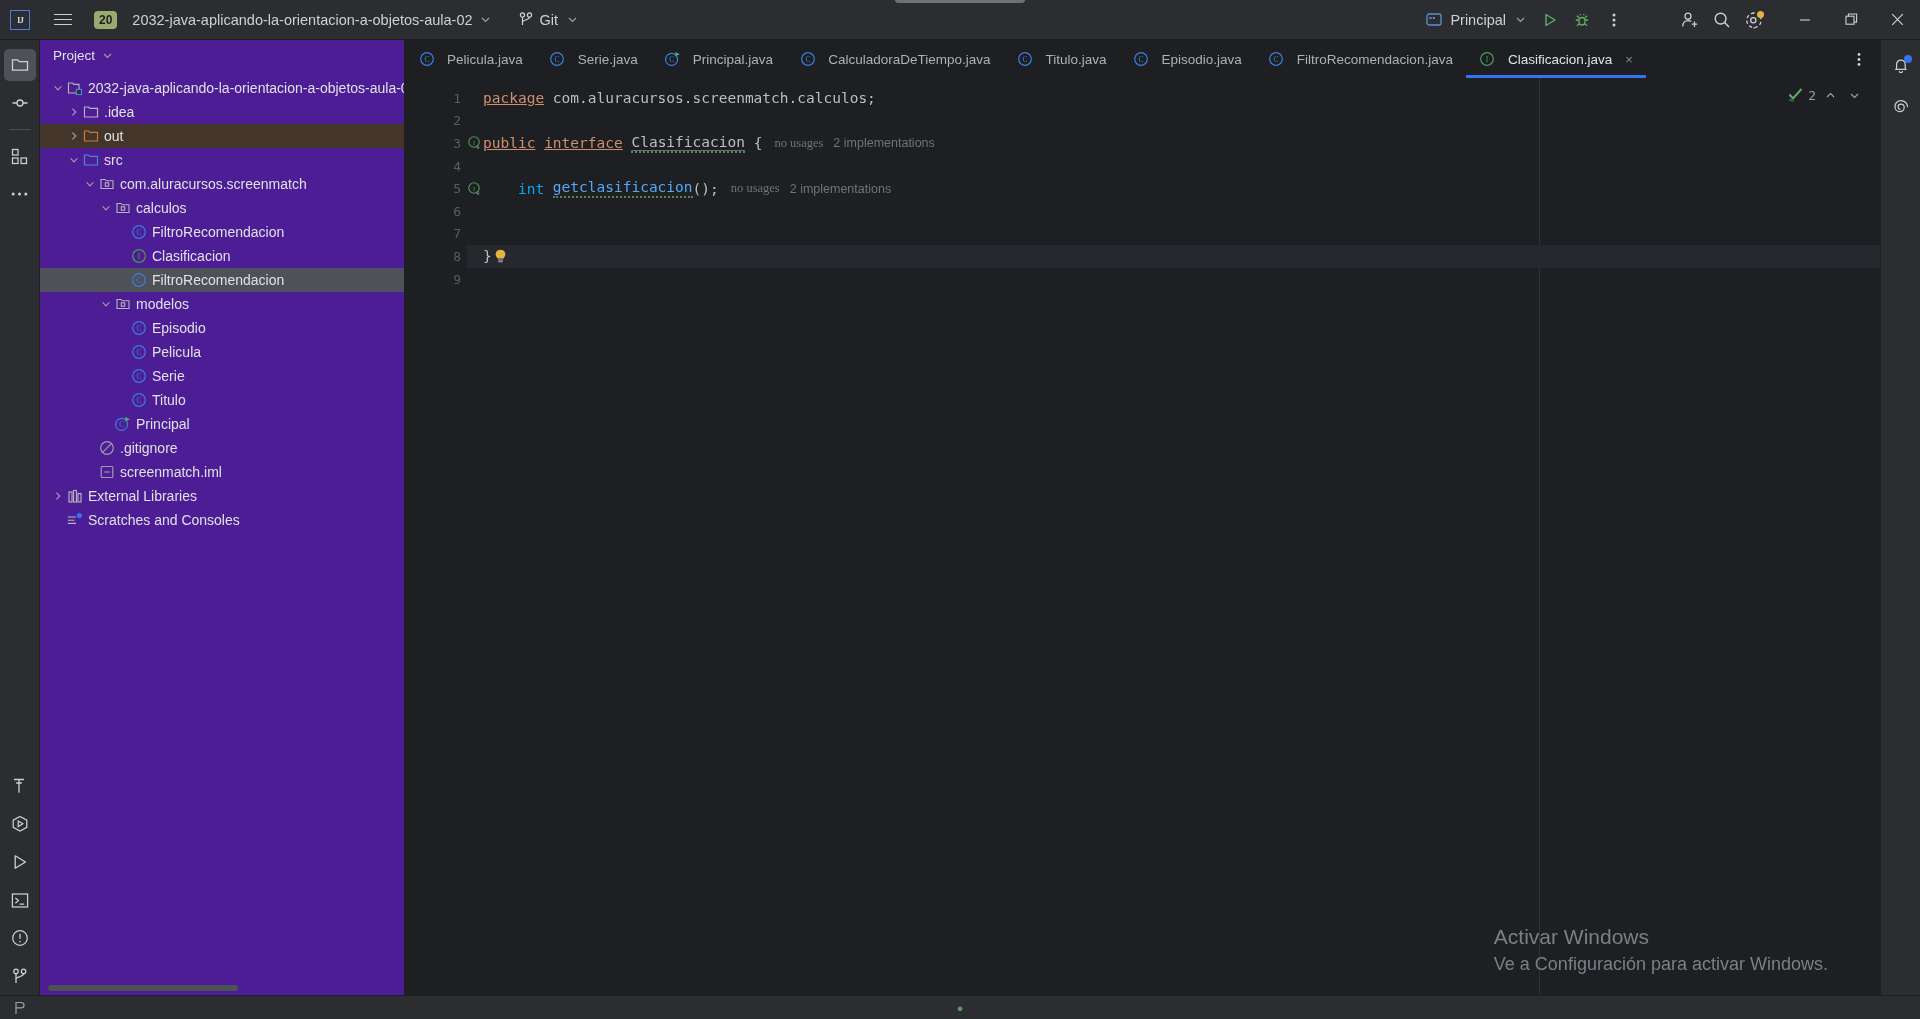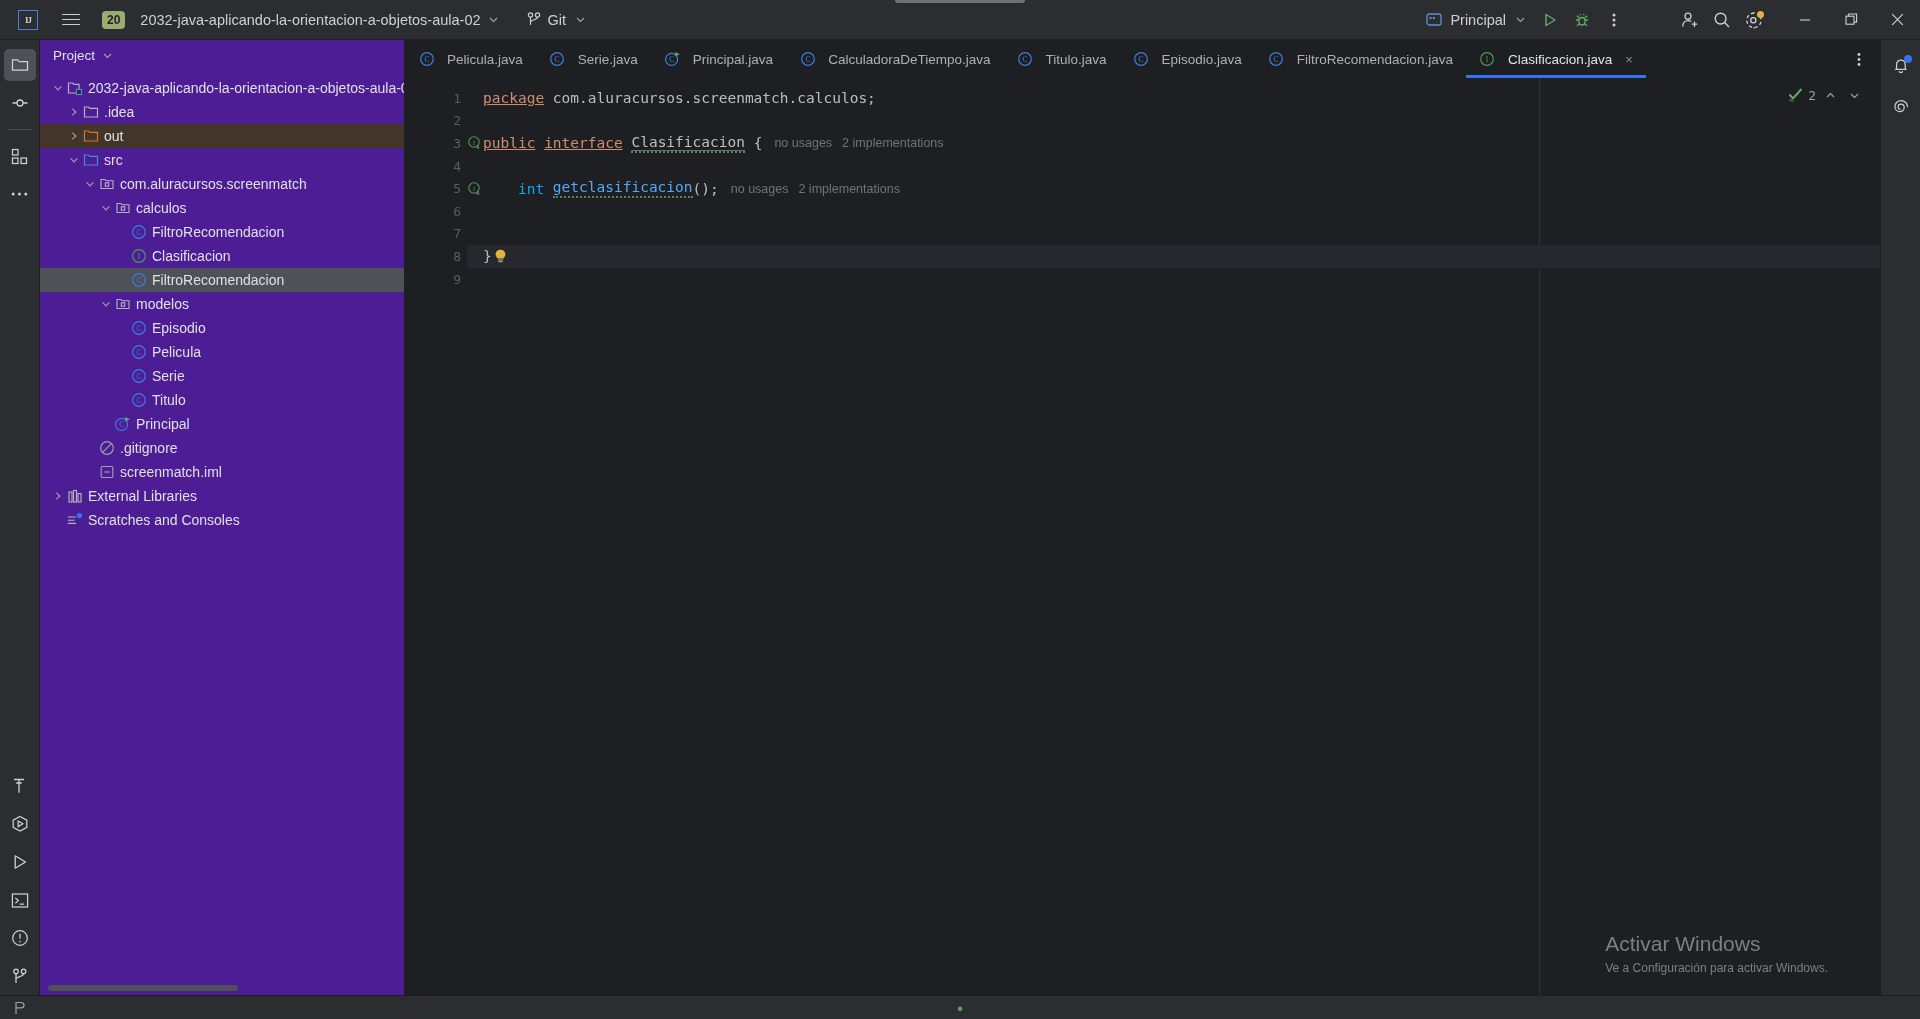--- a/index.html
+++ b/index.html
@@ -13,21 +13,21 @@
   #app { position: relative; width: 1920px; height: 1019px; display: flex; flex-direction: column; }
 
   
   .titlebar {
     height: 40px; min-height: 40px;
     background: #2b2d30;
     display: flex; align-items: center;
     border-bottom: 1px solid #1e1f22;
     position: relative;
   }
-  .tb-left { display: flex; align-items: center; height: 100%; padding-left: 8px; }
+  .tb-left { display: flex; align-items: center; height: 100%; }
   .ij-logo {
     width: 20px; height: 20px; margin-left: 10px; margin-right: 10px;
     border: 1px solid #4b7be5; background: #2b2d30;
     display: flex; align-items: center; justify-content: center;
     font-size: 9px; font-weight: bold; color: #ced0d6;
     font-family: "Liberation Serif", serif; letter-spacing: -1px;
   }
   .hamburger { width: 34px; height: 34px; display:flex; align-items:center; justify-content:center; margin-left:6px; border-radius:4px; }
   .ham-lines { width: 18px; }
   .ham-lines div { height: 1.6px; background: #ced0d6; margin: 3.4px 0; border-radius:1px;}
@@ -103,41 +103,41 @@
     font-family:"DejaVu Sans Mono", monospace; font-size:14.5px;
     padding-left:16px; white-space:pre; position:relative;
   }
   .cline.current { background:#26282e; }
   .k-kw { color:#cf8e6d;text-decoration:underline; }
   .k-plain { color:#bcbec4; }
   .k-type { color:#0ea5e9; }
   .k-ident { color:#bcbec4; text-decoration: underline; text-decoration-color:#6a6d73; text-underline-offset:3px;}
   .k-method { color:#56a8f5; }
   .k-punc { color:#bcbec4; }
-  .hint { color:#6f737a; font-size:12.5px; font-family:Liberation Sans, sans-serif; margin-left:12px;text-align:right;}
+  .hint { color:#6f737a; font-size:12.5px; font-family:Liberation Serif, serif; margin-left:12px;text-align:right;}
   .hint2 { color:#6f737a; font-size:12.5px; font-family:"Liberation Sans", sans-serif; margin-left:10px;}
   .squiggle { border-bottom:2px dotted #4f8a52; padding-bottom:1px; }
   .vline { position:absolute; top:0; bottom:0; left:1072px; width:1px; background:#303237; }
   .bulb { display:inline-block; margin-left:2px; }
 
   
   .inspect { position:absolute; top:7px; right:16px; display:flex; align-items:center; gap:4px; font-size:13px; color:#bcbec4;
              font-family:"DejaVu Sans Mono", monospace; }
   .inspect .num { color:#9da0a8; }
   .inspect .ic { width:20px; height:20px; display:flex; align-items:center; justify-content:center; color:#9da0a8;}
 
   
   .rightstrip { width: 40px; background:#2b2d30; display:flex; flex-direction:column; align-items:center; border-left:1px solid #1e1f22; padding-top:6px;}
   .rs-btn { width:32px; height:32px; margin:4px 0; display:flex; align-items:center; justify-content:center; border-radius:5px; color:#ced0d6; position:relative;}
   .rs-dot { position:absolute; top:5px; right:5px; width:8px; height:8px; border-radius:50%; background:#3574f0; }
 
   
   .watermark { position:absolute; right:52px; bottom:20px; text-align:left; pointer-events:none; }
   .wm1 { font-size:21px; color:#7c7f86; }
-  .wm2 { font-size:12px; color:#7c7f86; margin-top:5px; }
+  .wm2 { font-size:18px; color:#7c7f86; margin-top:5px; }
 
   
   .statusbar { height:24px; background:#2b2d30; border-top:1px solid #1e1f22; display:flex; align-items:center; position:relative;}
   .sb-left { width:40px; display:flex; align-items:center; justify-content:center; color:#9da0a8;}
   .sb-mid { flex:1; }
   .sb-green { position:absolute; left:50%; transform:translateX(-50%); color:#5a9c5a; font-size:11px;}
 
   svg { display:block; }
 </style>
 </head>

